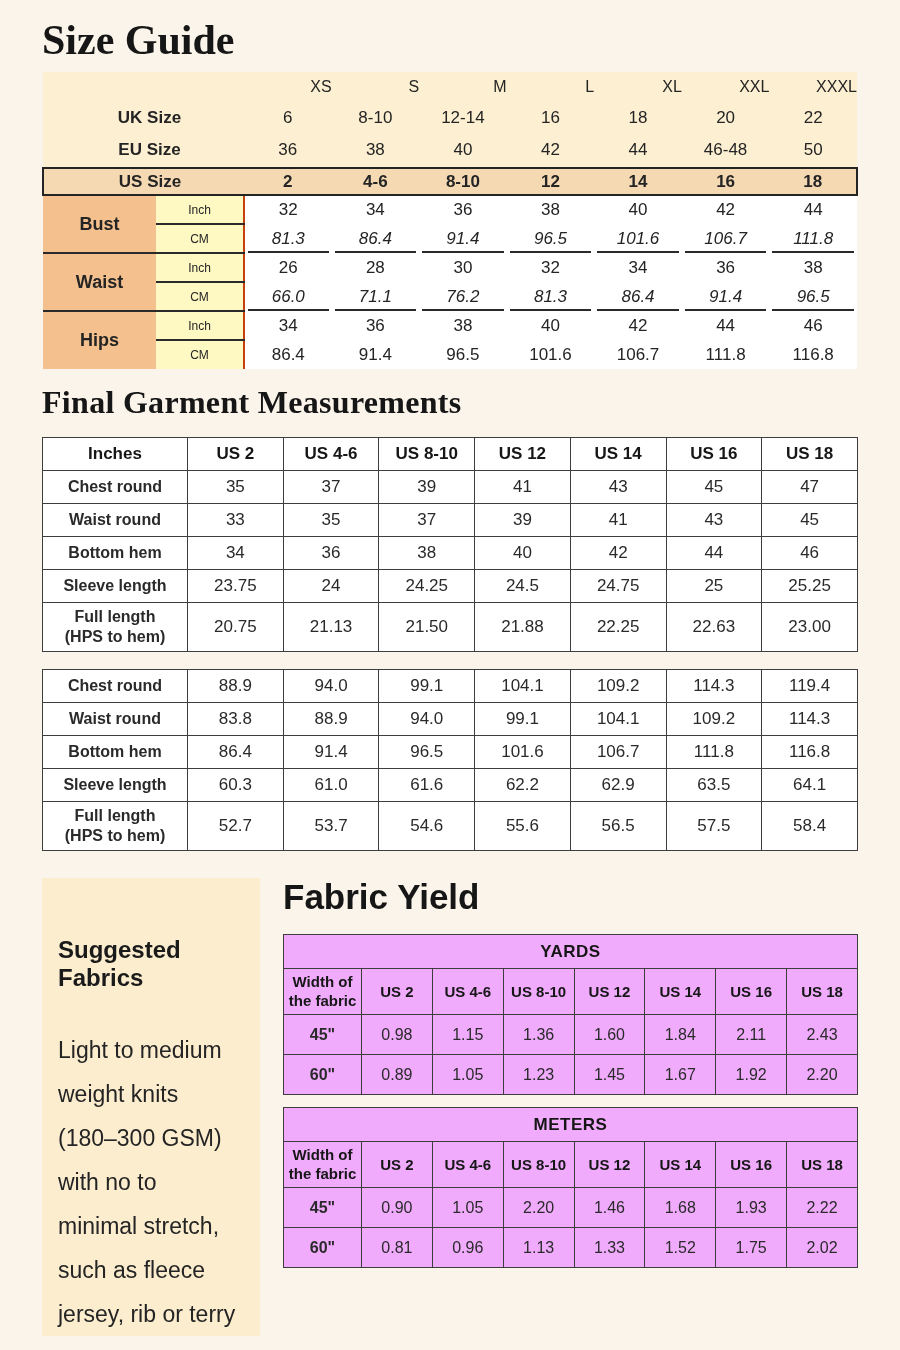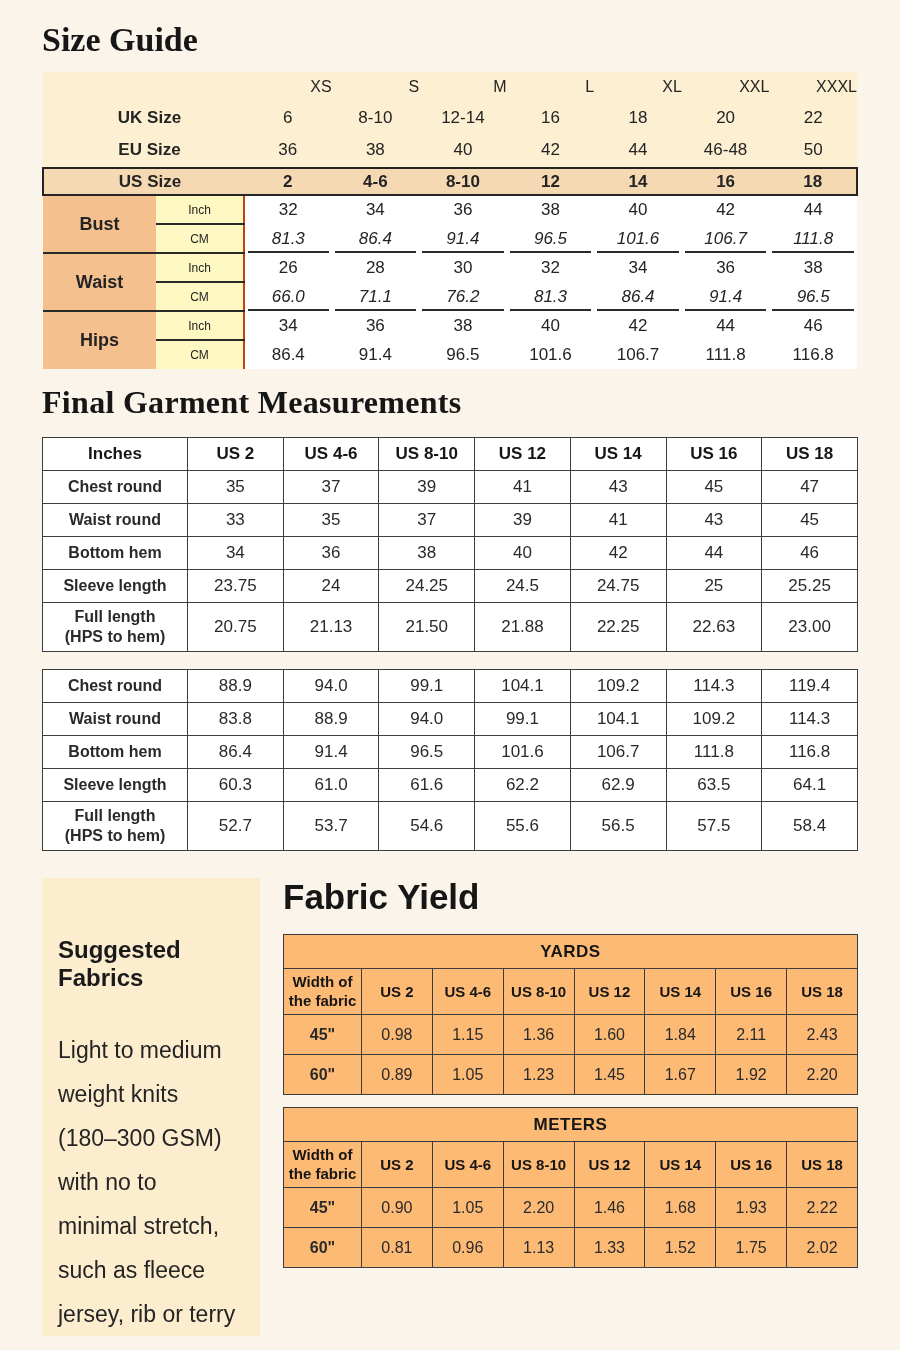--- a/index.html
+++ b/index.html
@@ -11,21 +11,21 @@
     color:#1e1e1e;
     overflow:hidden;
   }
   .page { padding:22px 42px 0 42px; }
 
   h1.serif, h2.serif {
     font-family:"Liberation Serif", serif;
     font-weight:bold;
     color:#161616;
   }
-  h1.serif { font-size:34px; margin:0 0 14px 0; line-height:36px; }
+  h1.serif { font-size:42px; margin:0 0 14px 0; line-height:36px; }
   h2.serif { font-size:32px; margin:16px 0 17px 0; line-height:35px; letter-spacing:0.3px; }
 
   
   table.sg {
     width:816px;
     border-collapse:collapse;
     table-layout:fixed;
   }
   .sg col.c-grp { width:113px; }
   .sg col.c-unit { width:88px; }
@@ -81,21 +81,21 @@
   .sidebar h3 { font-size:24px; margin:0 0 36px 0; color:#1a1a1a; }
   .sidebar p {
     font-size:23px; line-height:44px; margin:0;
     white-space:pre-line; color:#242424;
   }
   .fy-col { flex:1; }
   h2.sans { font-size:35px; font-weight:bold; margin:0 0 18px 0; line-height:38px; color:#161616; }
 
   table.ft {
     width:575px; border-collapse:collapse; table-layout:fixed;
-    background:#fdba74;
+    background:#f0abfc;
   }
   .ft col.c-w { width:78px; }
   .ft td {
     border:1.5px solid #3d3d3d; text-align:center; vertical-align:middle;
     height:40px; font-size:16px; padding:0 2px; color:#2a2a2a;
   }
   .ft tr.t td { font-weight:bold; height:34px; font-size:17px; letter-spacing:0.5px; color:#161616; }
   .ft tr.head td { font-weight:bold; font-size:15px; height:46px; color:#161616; }
   .ft td.wl { font-weight:bold; font-size:13px; white-space:pre-line; line-height:1.25; }
   .ft td.w { font-size:16px; font-weight:bold; }

